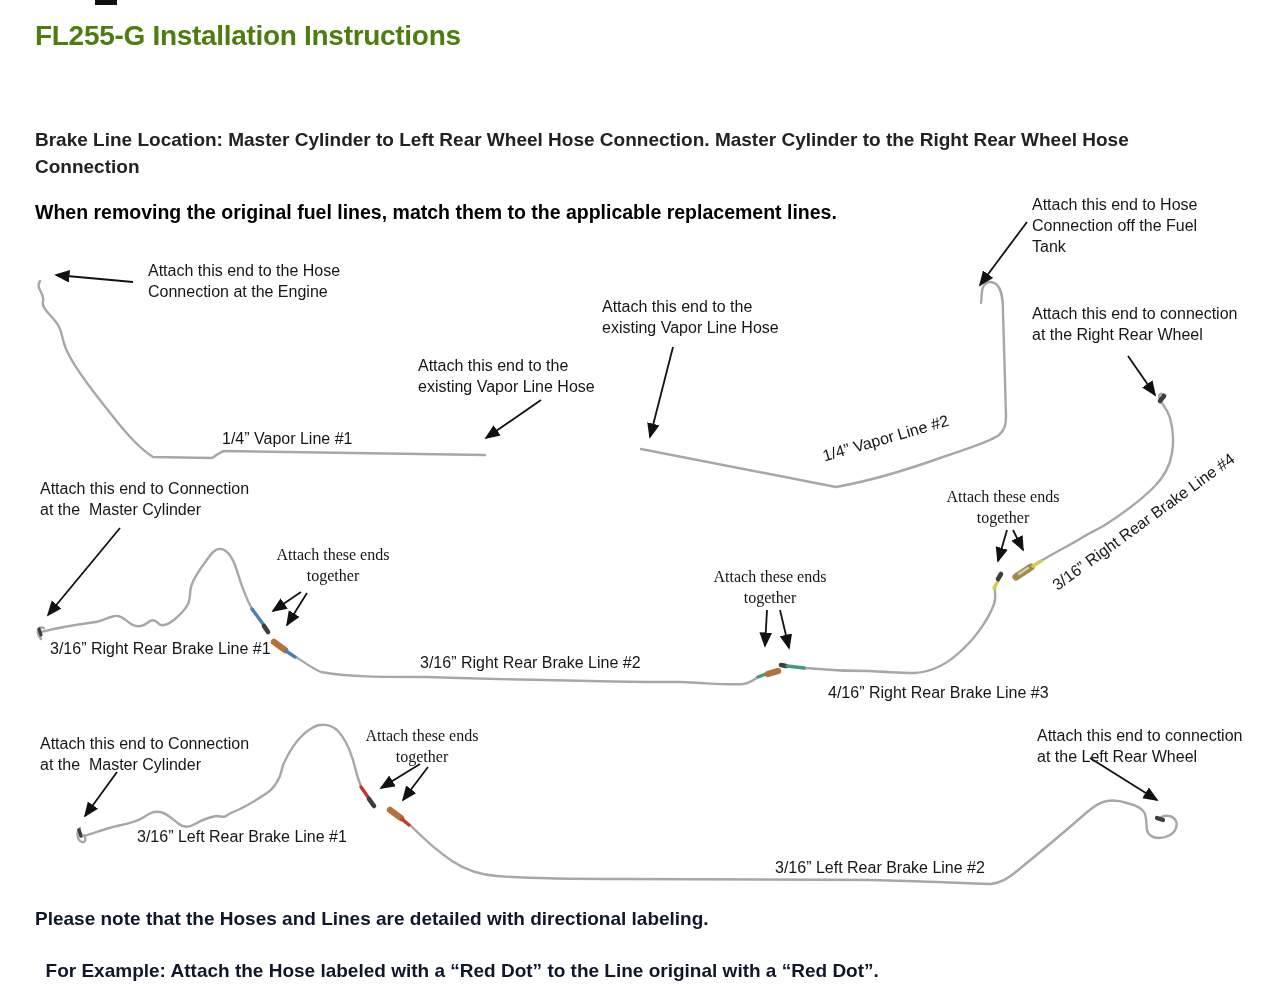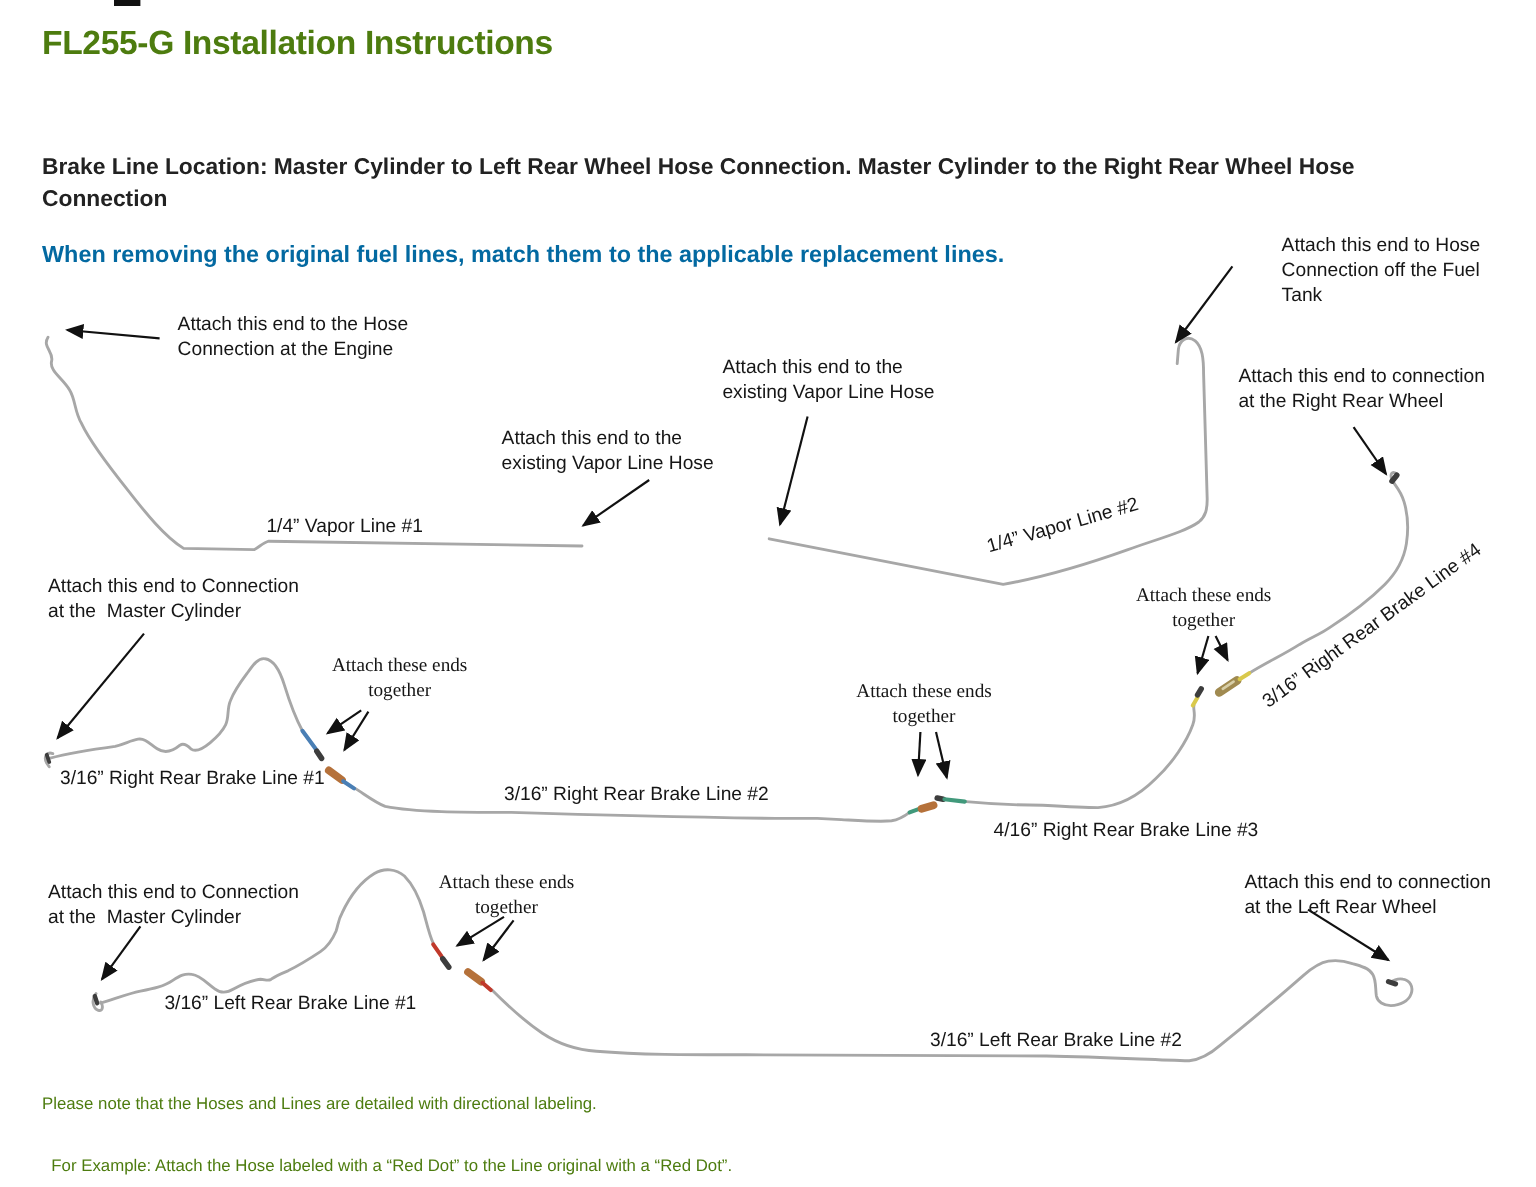--- a/index.html
+++ b/index.html
@@ -3,22 +3,22 @@
 <meta charset="utf-8">
 <style>
   html,body{margin:0;padding:0;background:#ffffff;}
   .canvas{position:relative;width:1280px;height:989px;background:#ffffff;overflow:hidden;
           font-family:"Liberation Sans","DejaVu Sans",sans-serif;color:#1c1c1c;}
   .topmark{position:absolute;left:95px;top:0;width:22px;height:5px;background:#111;}
   .title{position:absolute;left:35px;top:20px;font-size:28px;font-weight:bold;letter-spacing:-0.3px;color:#4d7c0f;}
   .intro{position:absolute;left:35px;font-size:19px;font-weight:bold;color:#222;white-space:pre-wrap;line-height:27px;}
   .i1{top:80px;}
   .i2{top:126px;width:1180px;}
-  .i3{top:199px;font-size:19.5px;color:#0369a1;}
-  .footer{position:absolute;left:35px;font-size:14px;font-weight:normal;color:#4d7c0f;white-space:pre-wrap;line-height:26px;}
+  .i3{top:199px;font-size:19.5px;color:#000000;}
+  .footer{position:absolute;left:35px;font-size:19px;font-weight:bold;color:#0f172a;white-space:pre-wrap;line-height:26px;}
   .f1{top:906px;}
   .lineart{position:absolute;left:0;top:0;}
   .lbl{position:absolute;font-size:16px;line-height:21px;color:#161616;white-space:pre-wrap;}
   .ctr{text-align:center;font-family:Liberation Serif, serif;}
   .rot{transform-origin:left top;}
 </style>
 </head>
 <body>
 
 <div class="canvas">
@@ -93,21 +93,21 @@
   </svg>
 
   <div class="lbl" style="left:148px;top:260px;width:215px;">Attach this end to the Hose
 Connection at the Engine</div>
   <div class="lbl" style="left:222px;top:428px;">1/4” Vapor Line #1</div>
   <div class="lbl" style="left:418px;top:355px;width:195px;">Attach this end to the
 existing Vapor Line Hose</div>
   <div class="lbl" style="left:602px;top:296px;width:195px;">Attach this end to the
 existing Vapor Line Hose</div>
   <div class="lbl rot" style="left:820px;top:446px;transform:rotate(-16deg);">1/4” Vapor Line #2</div>
-  <div class="lbl" style="left:1032px;top:194px;width:185px;margin-left:36px;">Attach this end to Hose
+  <div class="lbl" style="left:1032px;top:194px;width:185px;">Attach this end to Hose
 Connection off the Fuel
 Tank</div>
   <div class="lbl" style="left:1032px;top:303px;width:225px;">Attach this end to connection
 at the Right Rear Wheel</div>
   <div class="lbl" style="left:40px;top:478px;width:235px;">Attach this end to Connection
 at the  Master Cylinder</div>
   <div class="lbl" style="left:50px;top:638px;">3/16” Right Rear Brake Line #1</div>
   <div class="lbl ctr" style="left:263px;top:544px;width:140px;">Attach these ends
 together</div>
   <div class="lbl" style="left:420px;top:652px;">3/16” Right Rear Brake Line #2</div>

